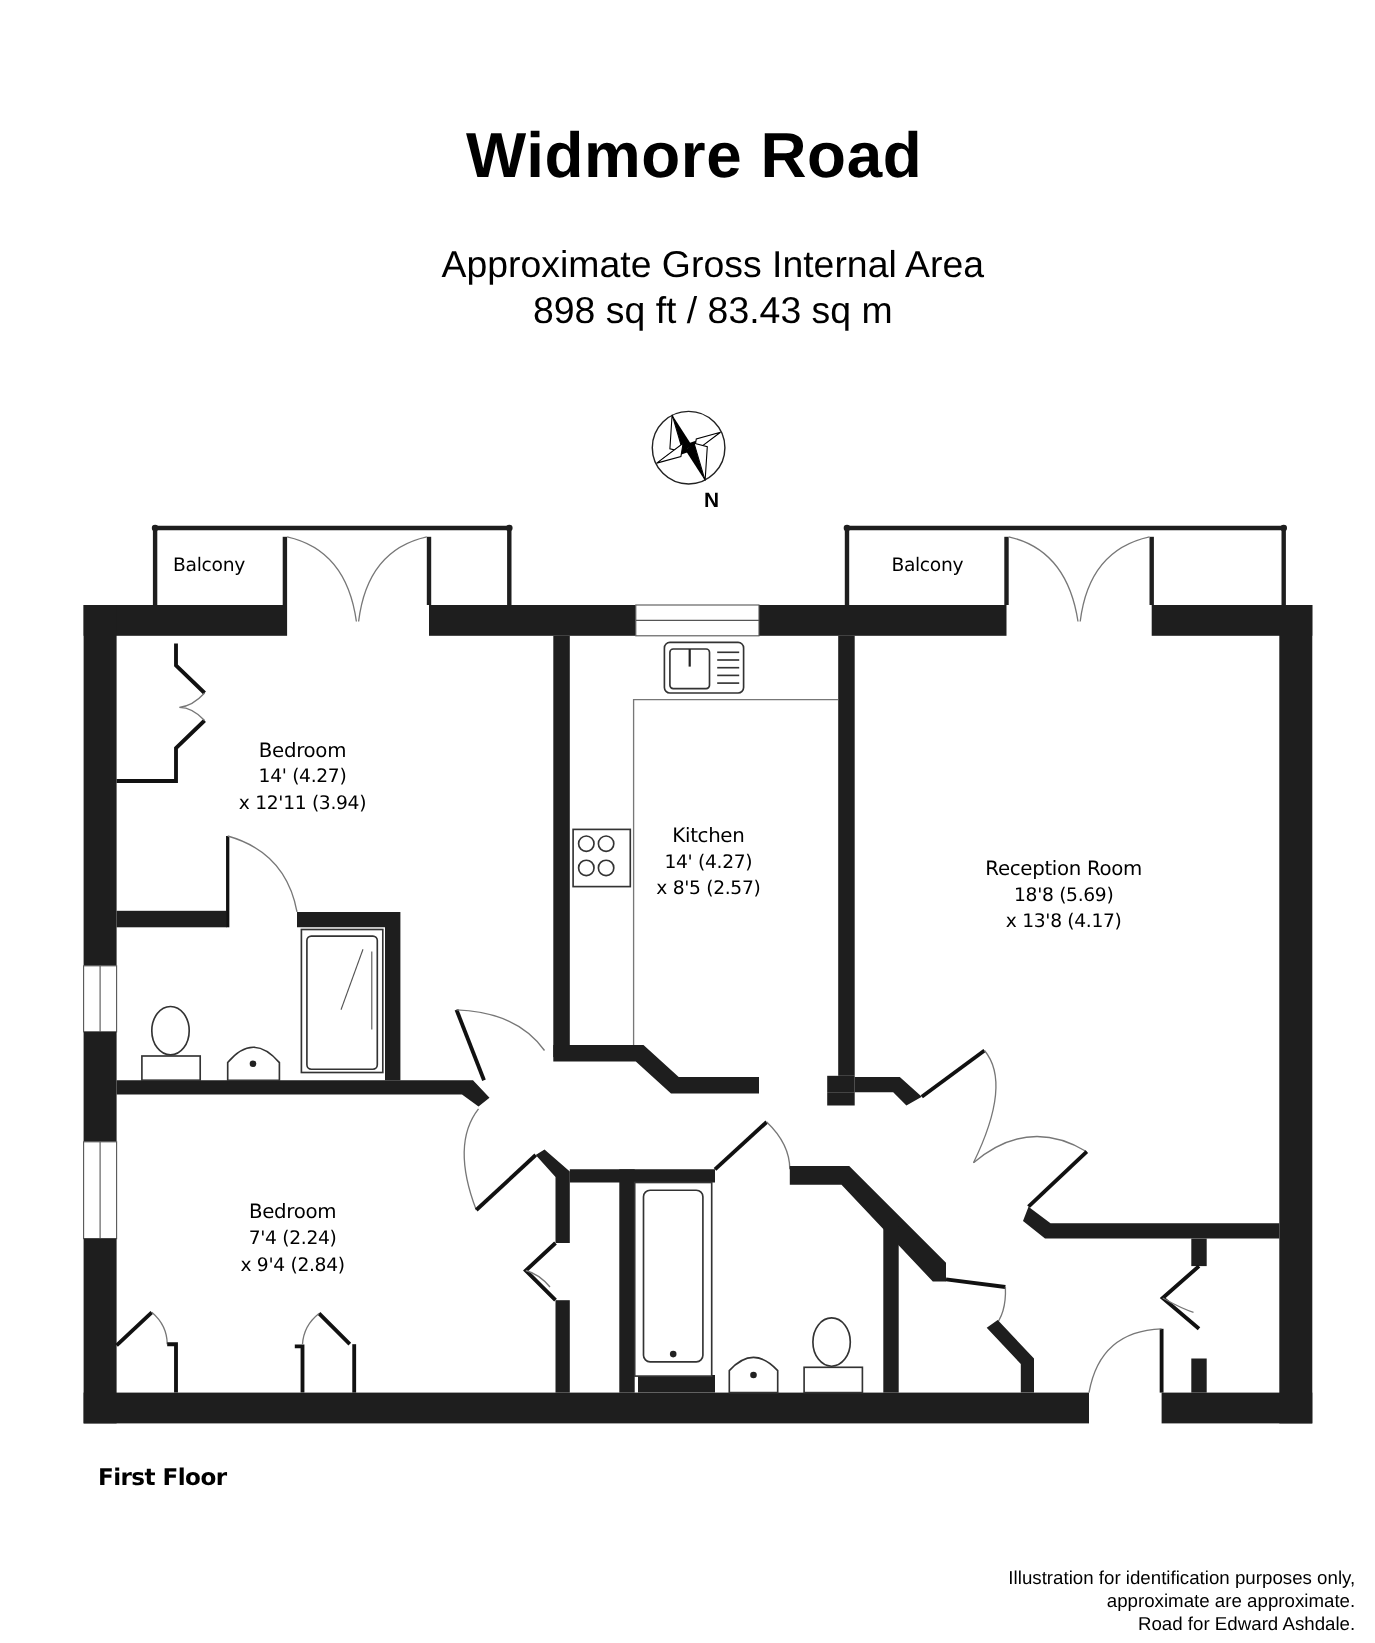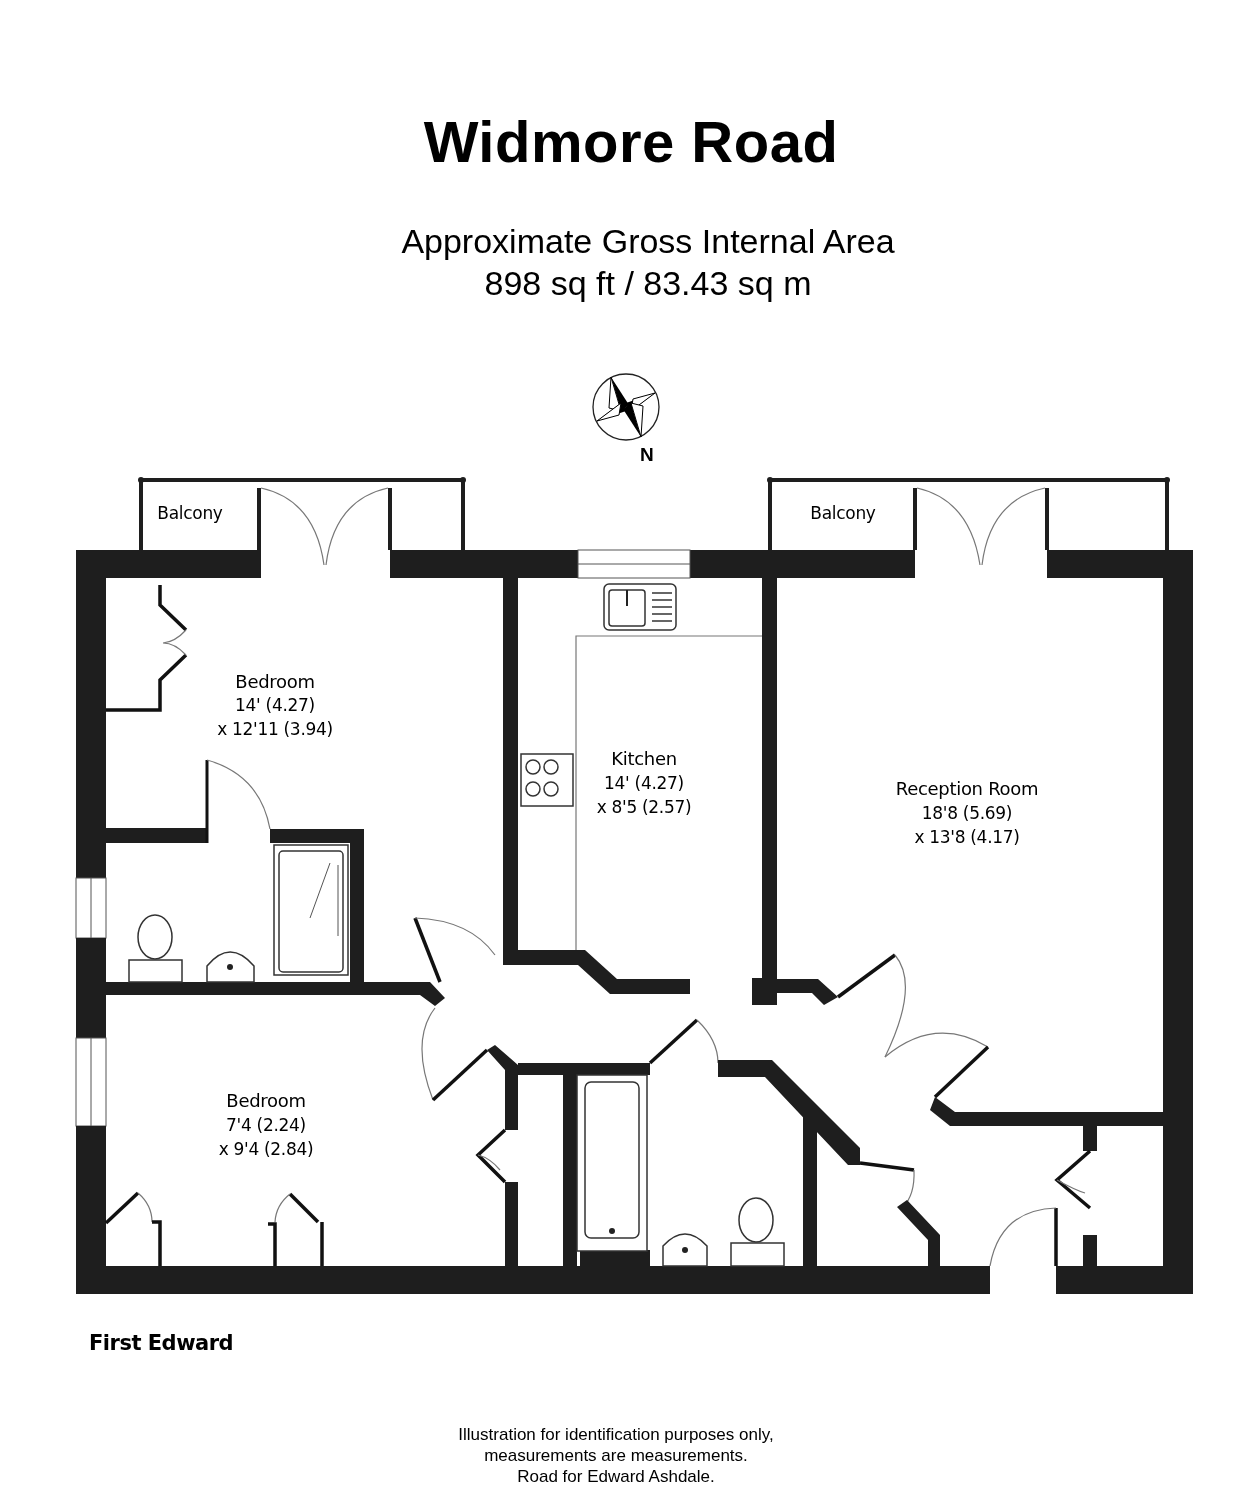--- a/index.html
+++ b/index.html
@@ -1,20 +1,20 @@
 <!DOCTYPE html>
 <html><head>
 <meta charset="utf-8">
 <style>
   html, body { margin: 0; padding: 0; background: #ffffff; }
   body { width: 1250px; height: 1494px; position: relative; overflow: hidden; font-family: "Liberation Sans", sans-serif; color: #000; }
   .title { position: absolute; left: 0; width: 1262px; top: 108px; text-align: center; font-weight: bold; font-size: 58px; letter-spacing: 0.5px; }
   .subtitle { position: absolute; left: 0; width: 1296px; top: 220px; text-align: center; font-size: 34px; line-height: 42px; }
   .floor-label { position: absolute; left: 89px; top: 1331px; font-family: "DejaVu Sans", sans-serif; font-size: 21px; font-weight: bold; letter-spacing: -0.5px; }
-  .disclaimer { position: absolute; left: 0; width: 1232px; top: 1424px; text-align: center; font-size: 17px; line-height: 21px; }
+  .disclaimer { position: absolute; left: 0; width: 1232px; top: 1424px; text-align: right; font-size: 17px; line-height: 21px; }
   svg.plan { position: absolute; left: 0; top: 0; }
   .room-text { font-family: "DejaVu Sans", sans-serif; font-size: 17px; text-anchor: middle; letter-spacing: -0.3px; }
   .room-text.name { font-size: 18px; }
   .north { font-family: "Liberation Sans", sans-serif; font-weight: bold; font-size: 19px; }
   .wall { fill: #1e1e1e; }
   .thin { fill: none; stroke: #1e1e1e; stroke-width: 4; }
   .arc { fill: none; stroke: #777; stroke-width: 1.2; }
   .fix { fill: #fff; stroke: #333; stroke-width: 1.5; }
   .door { stroke: #111; stroke-width: 3.5; fill: none; }
 </style>
@@ -219,19 +219,19 @@
     <text class="room-text" x="967" y="819">18'8 (5.69)</text>
     <text class="room-text" x="967" y="843">x 13'8 (4.17)</text>
   </g>
   <g>
     <text class="room-text name" x="266" y="1107">Bedroom</text>
     <text class="room-text" x="266" y="1131">7'4 (2.24)</text>
     <text class="room-text" x="266" y="1155">x 9'4 (2.84)</text>
   </g>
 </svg>
 
-<div class="floor-label">First Edward</div>
+<div class="floor-label">First Floor</div>
 
 <div class="disclaimer">
   <div>Illustration for identification purposes only,</div>
-  <div>measurements are measurements.</div>
+  <div>approximate are approximate.</div>
   <div>Road for Edward Ashdale.</div>
 </div>
 
 </body></html>

